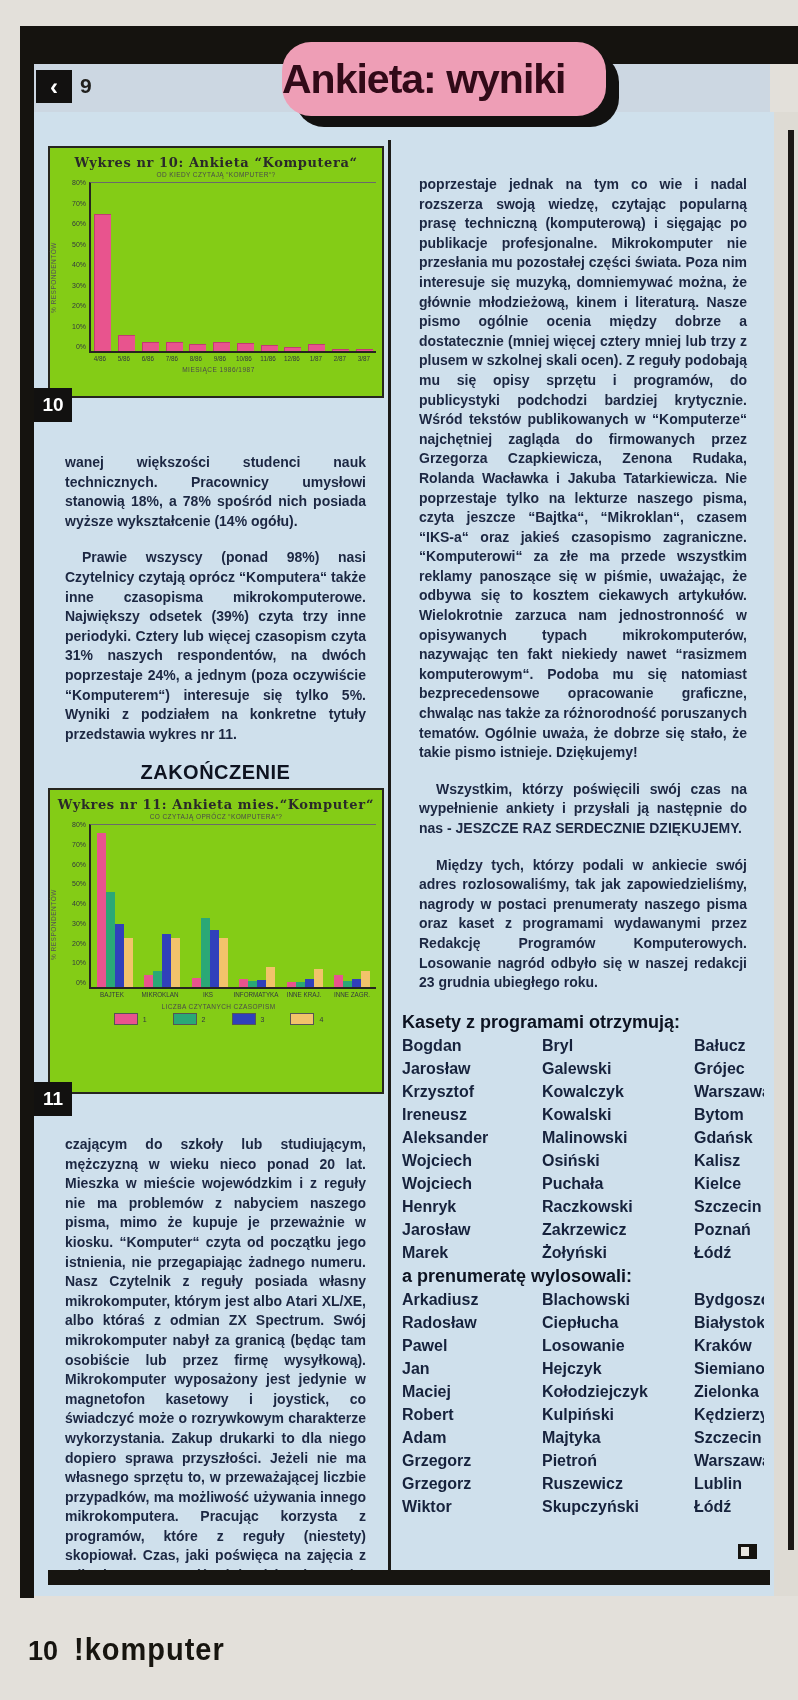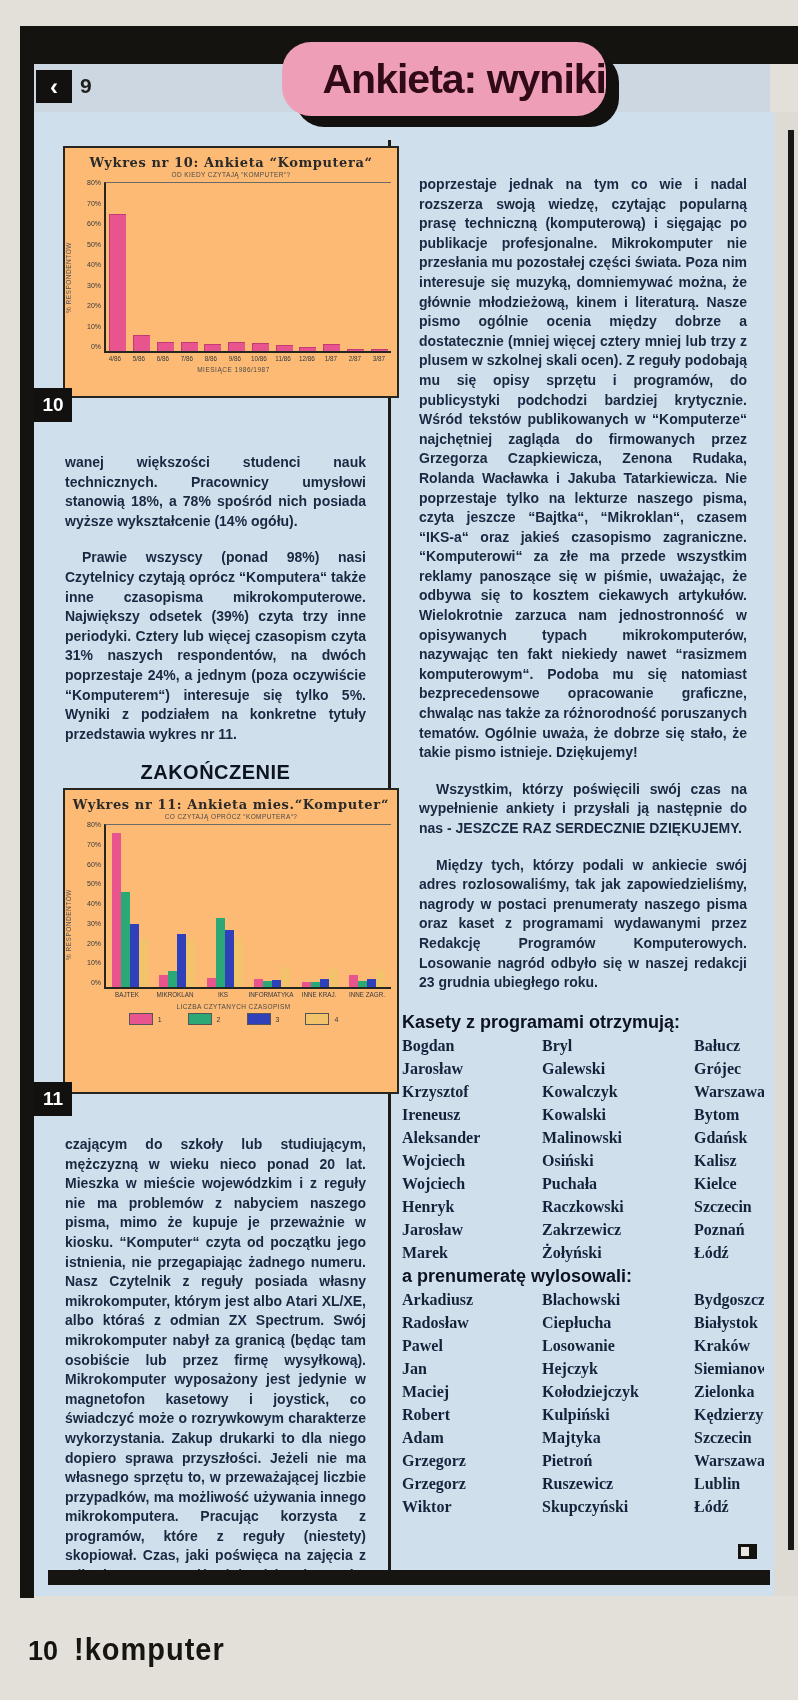--- a/index.html
+++ b/index.html
@@ -13,42 +13,42 @@
   .content-bg{position:absolute;left:34px;top:112px;width:740px;height:1484px;background:#cfe0ec;}
   .right-outer{position:absolute;left:774px;top:112px;width:24px;height:1484px;background:#dedbd4;}
   .right-black-edge{position:absolute;left:788px;top:130px;width:6px;height:1420px;background:#1a1815;}
   .divider{position:absolute;left:388px;top:140px;width:3px;height:1438px;background:#1c1b18;}
   .bottom-bar{position:absolute;left:48px;top:1570px;width:722px;height:15px;background:#171511;}
 
   .back-box{position:absolute;left:36px;top:70px;width:36px;height:33px;background:#121110;color:#fff;
             display:flex;align-items:center;justify-content:center;font-size:24px;font-weight:bold;}
   .page-ref{position:absolute;left:80px;top:74px;font-size:21px;font-weight:bold;color:#21201e;}
   .title-box{position:absolute;left:282px;top:42px;width:324px;height:74px;background:#ee9eb6;
-             box-shadow:13px 11px 0 0 #121110;display:flex;align-items:center;justify-content:flex-end;z-index:3;border-radius:29px;}
+             box-shadow:13px 11px 0 0 #121110;display:flex;align-items:center;justify-content:flex-start;z-index:3;border-radius:29px;}
   .title-box .t{font-size:41px;font-weight:900;color:#310a18;letter-spacing:-1px;}
 
   
   .col-left{position:absolute;left:48px;top:436px;width:335px;}
   .col-left2{position:absolute;left:48px;top:1118px;width:335px;height:452px;overflow:hidden;}
   .col-right{position:absolute;left:402px;top:158px;width:362px;height:1408px;overflow:hidden;}
 
   .body-text{font-size:14px;line-height:19.6px;font-weight:bold;color:#1c2742;text-align:justify;margin:17px;}
   .indent{text-indent:17px;}
   .closing-h{font-size:20px;font-weight:900;color:#0e1320;text-align:center;margin:4px 0 2px 0;letter-spacing:0.5px;}
 
   .list-heading{font-size:18px;font-weight:900;color:#0c1220;line-height:24px;margin:0;}
-  .names-grid{display:grid;grid-template-columns:140px 152px 1fr;font-family:Liberation Serif, serif;}
+  .names-grid{display:grid;grid-template-columns:140px 152px 1fr;}
   .names-grid div{font-size:16px;font-weight:bold;color:#16223c;line-height:23px;white-space:nowrap;}
   .credit{font-size:18px;font-weight:900;color:#0c1220;line-height:26px;margin:0;}
 
   .end-icon{position:absolute;left:738px;top:1544px;width:19px;height:15px;background:#15130f;}
   .end-icon::after{content:'';position:absolute;left:3px;top:3px;width:8px;height:9px;background:#e8e6e0;}
 
   
-  .chart-panel{position:absolute;background:#fdba74;border:2px solid #26251f;margin-left:15px;}
+  .chart-panel{position:absolute;background:#84cc16;border:2px solid #26251f;}
   #chart1{left:48px;top:146px;width:332px;height:248px;}
   #chart2{left:48px;top:788px;width:332px;height:302px;}
   .chart-title{font-family:"DejaVu Serif","Liberation Serif",serif;font-weight:bold;font-size:13px;
                color:#2a2a2a;text-align:center;margin-top:7px;letter-spacing:0.6px;}
   .chart-subtitle{font-size:6.5px;color:#4a4a4a;text-align:center;margin-top:1px;letter-spacing:0.4px;}
   .chart-body{display:flex;margin-top:4px;}
   .vlab{writing-mode:vertical-rl;transform:rotate(180deg);font-size:6.5px;color:#555;
         text-align:center;width:11px;letter-spacing:0.5px;}
   .chart-main{flex:1;margin-right:6px;}
   .plot-row{display:flex;}

